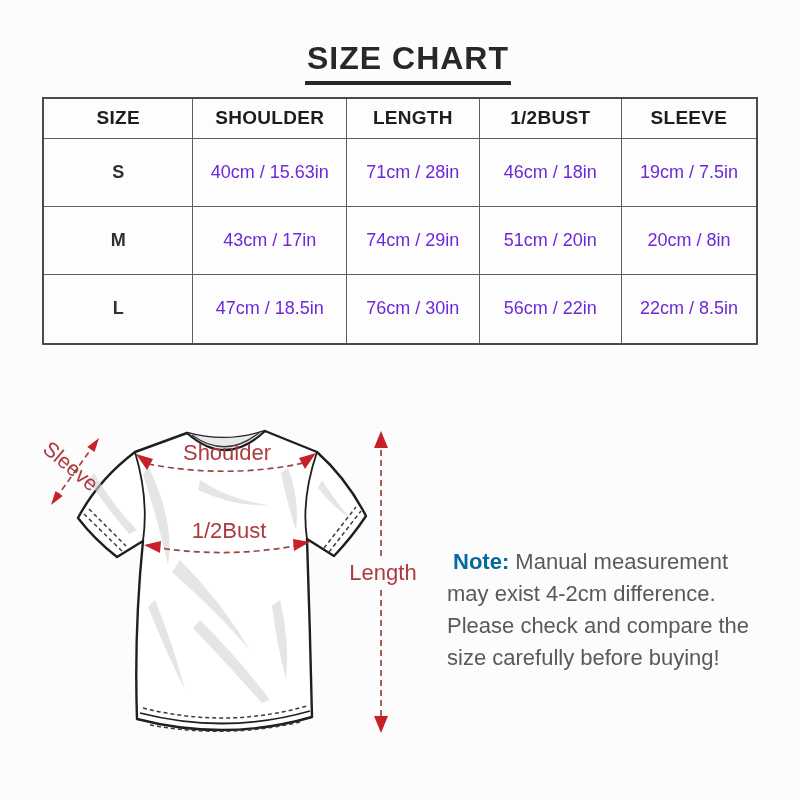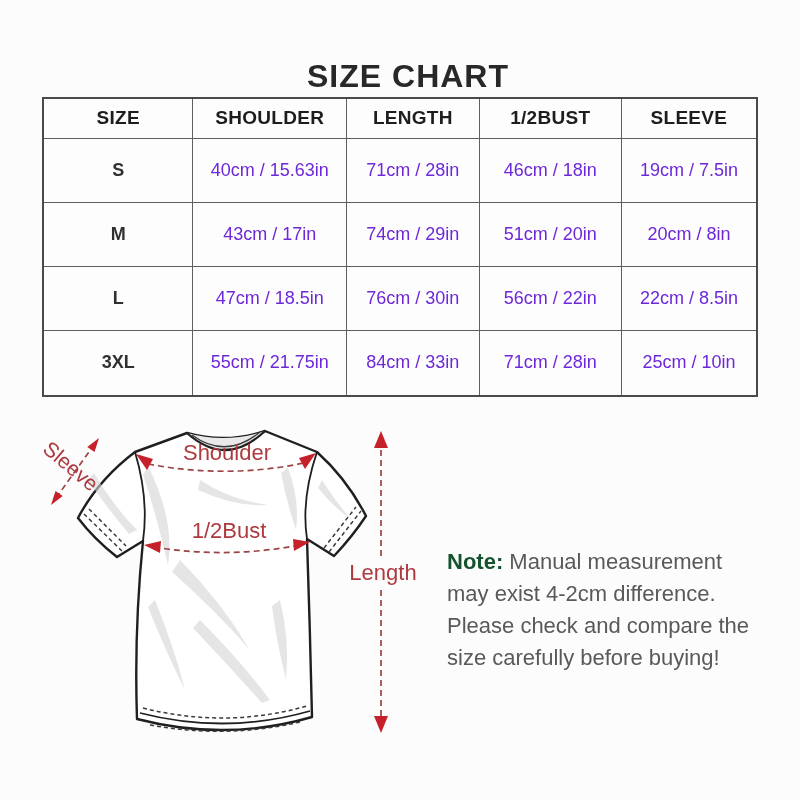--- a/index.html
+++ b/index.html
@@ -1,41 +1,41 @@
 <!DOCTYPE html>
 <html><head>
 <meta charset="utf-8">
 <style>
   html,body{margin:0;padding:0;background:#ffffff;}
   .page{position:relative;width:800px;height:800px;background:#fcfcfc;
         font-family:"Liberation Sans", sans-serif;overflow:hidden;}
 
   
-  .title-wrap{position:absolute;top:40px;left:16px;right:0;text-align:center;margin-top:18px;}
+  .title-wrap{position:absolute;top:40px;left:16px;right:0;text-align:center;}
   .title{display:inline-block;font-size:32px;font-weight:bold;color:#282828;
          letter-spacing:1px;border-bottom:4px solid #282828;padding:0 2px 4px 2px;}
 
   
-  table.size-table{position:absolute;left:42px;top:97px;width:716px;height:300px;
+  table.size-table{position:absolute;left:42px;top:97px;width:716px;height:248px;
         border-collapse:collapse;table-layout:fixed;background:#fdfdfd;
         border:2px solid #4a4a4a;}
   .size-table th,.size-table td{border:1px solid #5f5f5f;text-align:center;
         vertical-align:middle;padding:0;}
   .size-table thead tr{height:40px;}
   .size-table th{font-size:19px;font-weight:bold;color:#1d1d1d;letter-spacing:.3px;}
   .size-table td{font-size:18px;color:#6d28d9;}
   .size-table td.size-col{font-weight:bold;color:#303030;}
 
   
   .shirt-svg{position:absolute;left:30px;top:410px;width:400px;height:350px;}
 
   
   .note{position:absolute;left:447px;top:524px;width:322px;
         font-size:22px;line-height:32px;color:#58595b;}
-  .note b{color:#14532d;}
+  .note b{color:#0369a1;margin-left:6px;}
 </style>
 </head>
 <body>
 
 <div class="page">
 
   <div class="title-wrap">
     <span class="title">SIZE CHART</span>
   </div>
 
@@ -70,27 +70,20 @@
         <td>74cm / 29in</td>
         <td>51cm / 20in</td>
         <td>20cm / 8in</td>
       </tr>
       <tr>
         <td class="size-col">L</td>
         <td>47cm / 18.5in</td>
         <td>76cm / 30in</td>
         <td>56cm / 22in</td>
         <td>22cm / 8.5in</td>
-      </tr>
-      <tr>
-        <td class="size-col">3XL</td>
-        <td>55cm / 21.75in</td>
-        <td>84cm / 33in</td>
-        <td>71cm / 28in</td>
-        <td>25cm / 10in</td>
       </tr>
     </tbody>
   </table>
 
   <svg class="shirt-svg" viewBox="30 410 400 350" xmlns="http://www.w3.org/2000/svg">
 
     <path d="M 187 433 L 135 452 Q 98 480 78 518 Q 94 539 117 557 L 143 541
          Q 134 630 137 719 Q 226 742 312 717 Q 310 628 307 539
          L 334 556 Q 352 537 366 516 Q 347 479 317 452 L 265 431
          Q 226 444 187 433 Z" fill="#ffffff" stroke="#1f1f1f" stroke-width="2.4" stroke-linejoin="round"></path>

